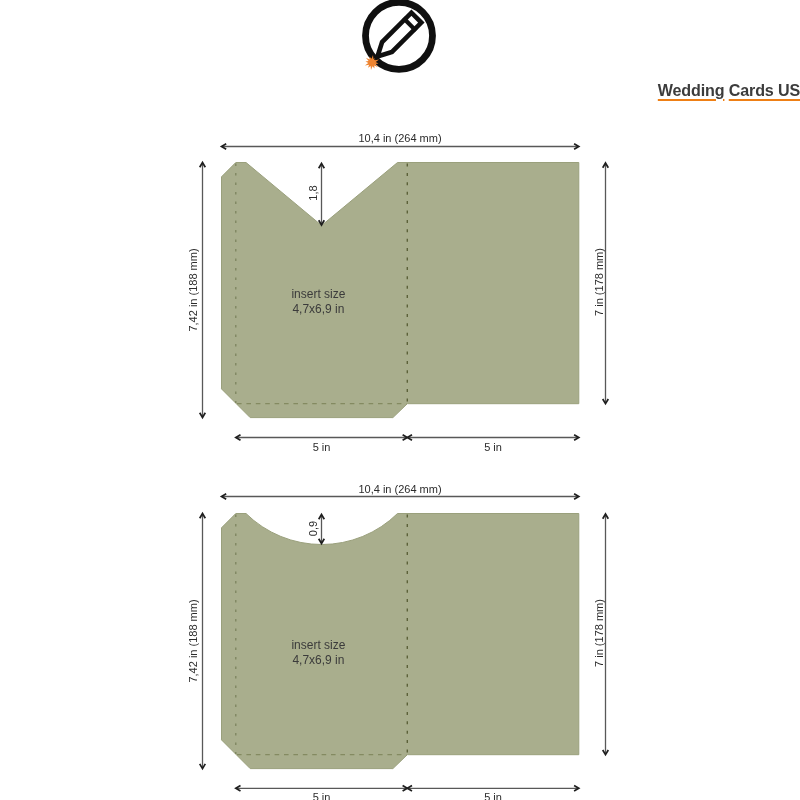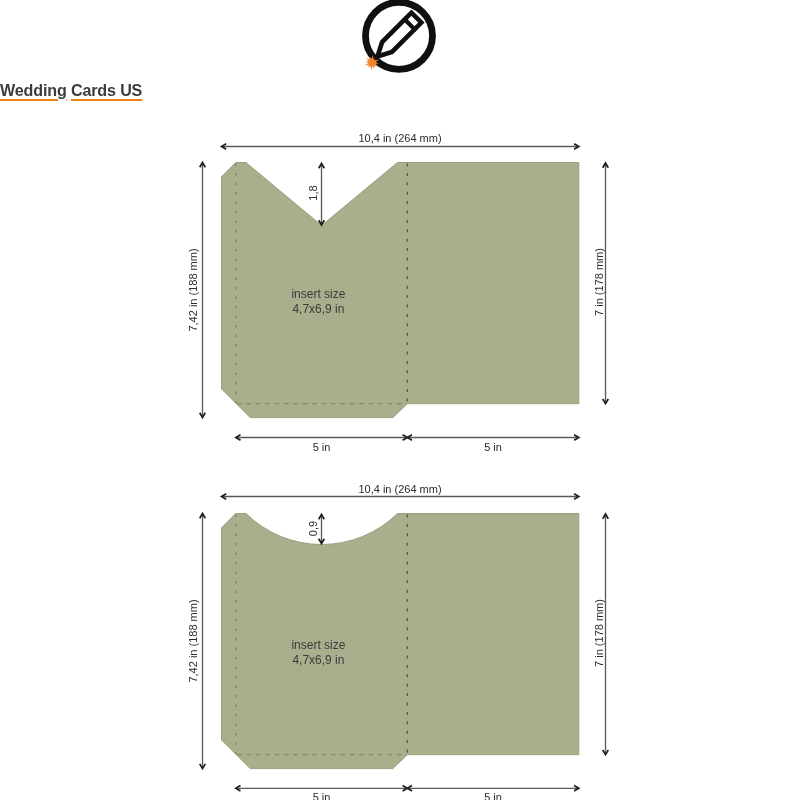--- a/index.html
+++ b/index.html
@@ -1,18 +1,18 @@
 <!DOCTYPE html>
 <html><head>
 <meta charset="utf-8">
 <style>
   html,body{margin:0;padding:0;background:#fff;width:800px;height:800px;overflow:hidden;}
   body{font-family:"Liberation Sans", sans-serif;}
   #canvas{position:absolute;left:0;top:0;width:800px;height:800px;}
-  .title{position:absolute;left:0;top:81.7px;width:800px;text-align:left;
+  .title{position:absolute;left:0;top:81.7px;width:800px;text-align:right;
          font-size:16.1px;font-weight:bold;color:#3c3c3c;line-height:1;letter-spacing:-0.15px;}
   .title .u{text-decoration:underline;text-decoration-color:#ee7f15;
             text-decoration-thickness:2.2px;text-underline-offset:2.5px;}
 </style>
 </head>
 <body>
 <svg id="canvas" width="800" height="800" viewBox="0 0 800 800" xmlns="http://www.w3.org/2000/svg">
   <defs>
     <g id="ah">
       <path d="M-4.7,-2.8 L0,0 L-4.7,2.8" fill="none" stroke="#1f1f1f" stroke-width="1.7"></path>

